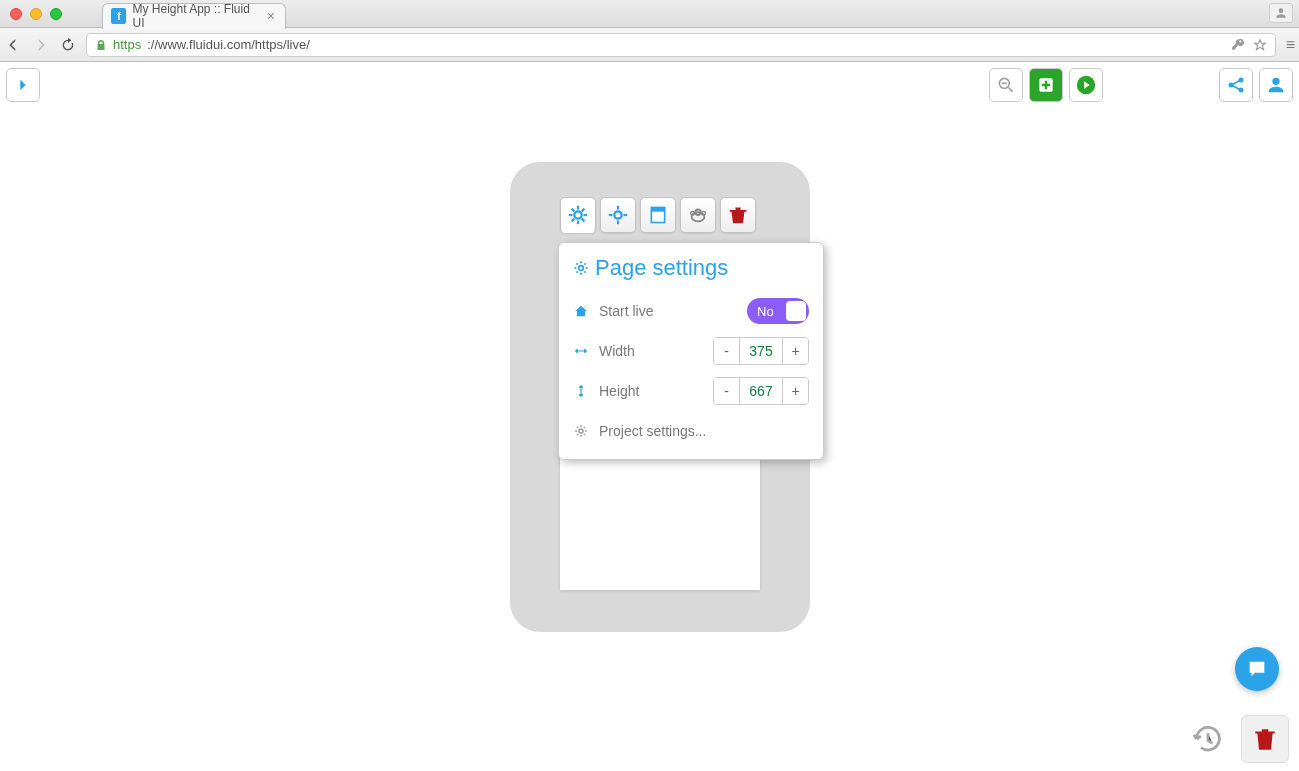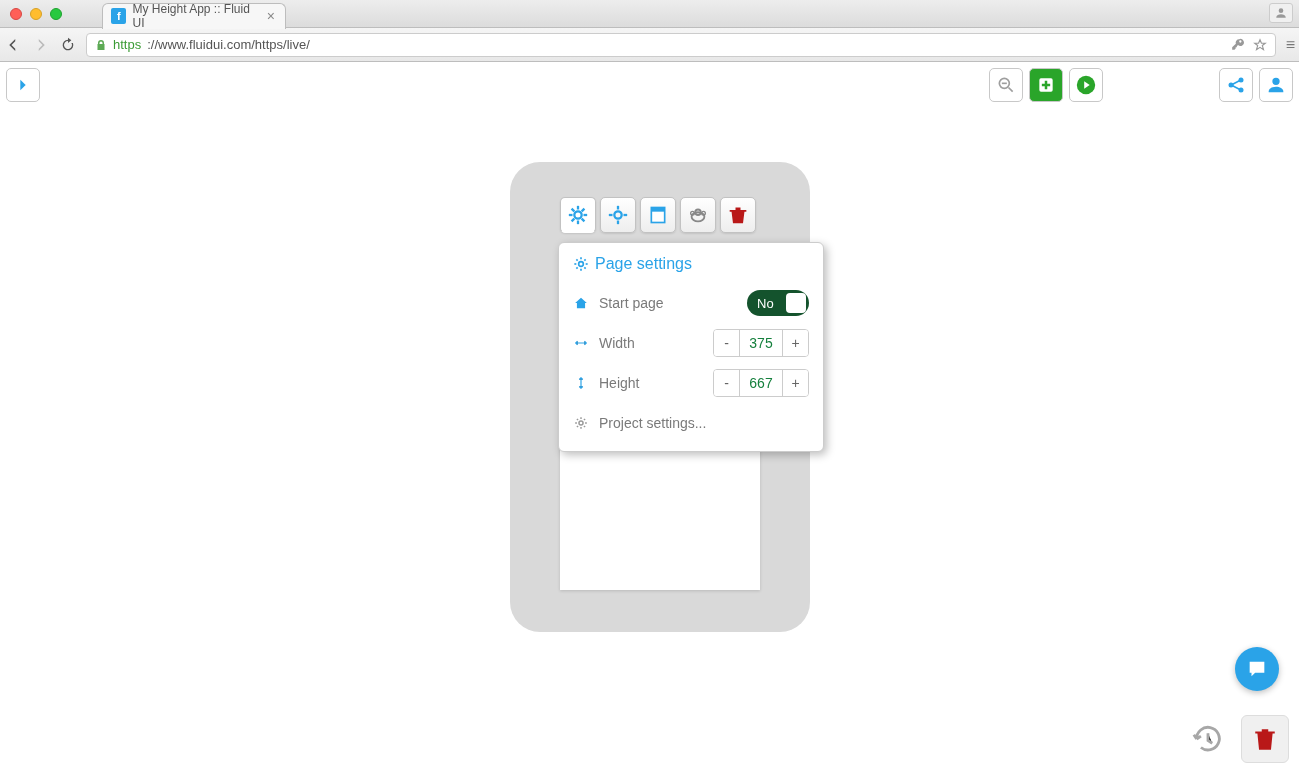--- a/index.html
+++ b/index.html
@@ -162,21 +162,21 @@
     width: 266px;
     background: #fff;
     border: 1px solid #ccc;
     border-radius: 6px;
     box-shadow: 3px 3px 8px rgba(0,0,0,.25);
     padding: 12px 14px 8px 14px;
     z-index: 4;
   }
   .settings-popover .hdr {
     color: #2aa3e8;
-    font-size: 16px;
+    font-size: 22px;
     display: flex; align-items: center; gap: 6px;
     margin-bottom: 10px;
   }
   .row {
     display: flex; align-items: center;
     height: 40px;
     color: #7a7a7a;
     font-size: 14px;
     gap: 10px;
   }
@@ -188,21 +188,21 @@
     width: 62px; height: 26px;
     border-radius: 14px;
     position: relative;
     display: flex; align-items: center;
   }
   .toggle .knob {
     width: 20px; height: 20px;
     background: #fff; border-radius: 4px;
     position: absolute;
   }
-  .toggle.no { background: #14532d; justify-content: center; color: #fff; font-size: 13px; }
+  .toggle.no { background: #8b5cf6; justify-content: center; color: #fff; font-size: 13px; }
   .toggle.no .knob { right: 3px; }
   .toggle.no .txt { position: absolute; left: 10px; }
   .toggle.orient { background: #2aa3e8; }
   .toggle.orient .slot1 { position: absolute; left: 8px; width: 10px; height: 16px; background: #fff; border-radius: 2px; }
   .toggle.orient .slot2 { position: absolute; right: 6px; width: 22px; height: 18px; background: #fff; border-radius: 4px; }
 
   .stepper {
     display: flex;
     border: 1px solid #ccc;
     border-radius: 4px;
@@ -419,21 +419,21 @@
         </svg>
       <span>Page settings</span>
     </div>
 
     <div class="row">
       <span class="ricon">
         <svg width="14" height="14" viewBox="0 0 24 24">
             <path fill="#2aa3e8" d="M12 3l10 9h-3v9H5v-9H2z"></path>
           </svg>
       </span>
-      <span class="lbl">Start page</span>
+      <span class="lbl">Start live</span>
       <div class="toggle no">
         <span class="txt">No</span>
         <span class="knob"></span>
       </div>
     </div>
 
 
     <div class="row">
       <span class="ricon">
         <svg width="14" height="14" viewBox="0 0 24 24">

